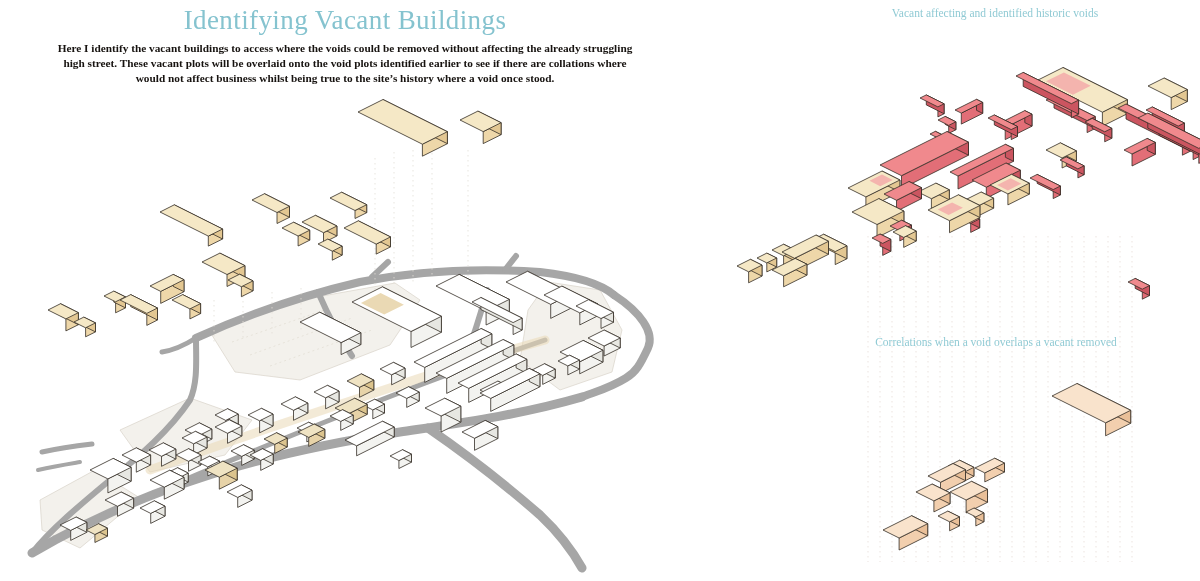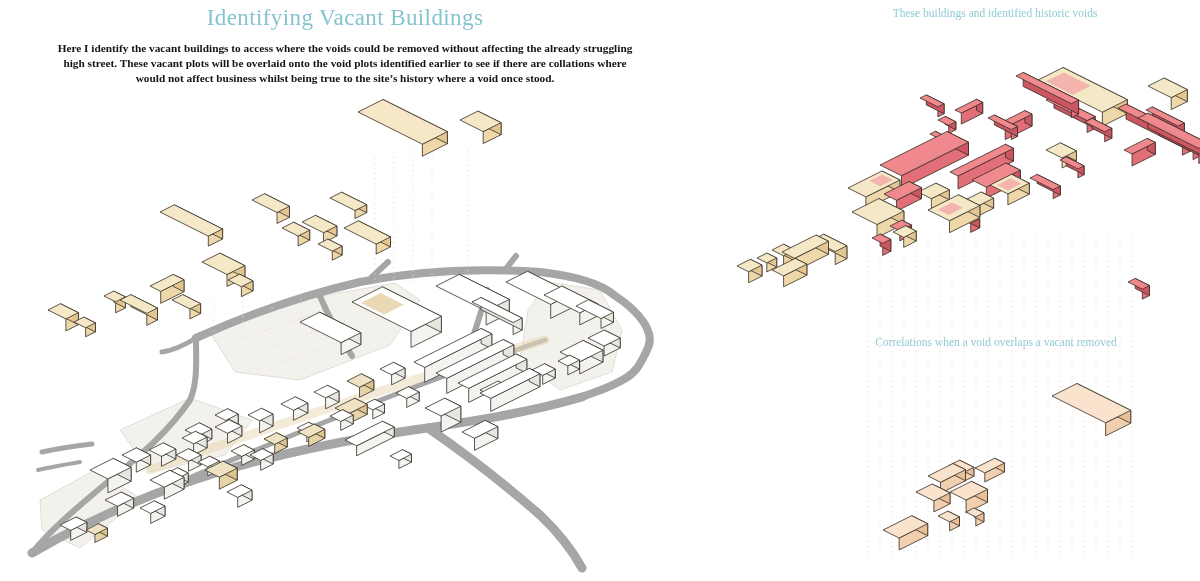--- a/index.html
+++ b/index.html
@@ -4,21 +4,21 @@
 <style>
   html,body{margin:0;padding:0;}
   body{
     width:1200px;height:581px;position:relative;overflow:hidden;
     background:#ffffff;
     font-family:"Liberation Serif", serif;
     color:#1f1b16;
   }
   .page-title{
     position:absolute;left:170px;top:5px;width:350px;
-    text-align:center;font-size:23px;letter-spacing:.4px;
+    text-align:center;font-size:27px;letter-spacing:.4px;
     color:var(--accent);
   }
   .intro{
     position:absolute;left:55px;top:41px;width:580px;
     text-align:center;font-size:11.3px;line-height:1.33;
     font-weight:600;color:#171310;
   }
   .cap{
     position:absolute;width:310px;text-align:center;
     font-size:11.5px;color:var(--accent-light);
@@ -29,21 +29,21 @@
   .road{fill:none;stroke:var(--road);stroke-linecap:round;stroke-linejoin:round;}
   .plot{fill:#f3f1ec;stroke:#d8d3c8;stroke-width:.7;}
   .plotline{fill:none;stroke:#ddd8cc;stroke-width:.6;stroke-dasharray:2,3;}
   .street{fill:none;stroke:#e9d9b6;stroke-width:9;opacity:.55;stroke-linecap:round;}
 </style>
 </head>
 <body style="--accent: #85c3cf; --accent-light: #90cad4; --road: #a6a6a6;">
 
 <div class="page-title">Identifying Vacant Buildings</div>
 <div class="intro">Here I identify the vacant buildings to access where the voids could be removed without affecting the already struggling high street. These vacant plots will be overlaid onto the void plots identified earlier to see if there are collations where would not affect business whilst being true to the site’s history where a void once stood.</div>
-<div class="cap cap-top">These buildings and identified historic voids</div>
+<div class="cap cap-top">Vacant affecting and identified historic voids</div>
 <div class="cap cap-mid">Correlations when a void overlaps a vacant removed</div>
 
 <svg id="canvas" width="1200" height="581" viewBox="0 0 1200 581">
 
   <g id="g-plots">
     <polygon class="plot" points="210,332 300,300 395,283 420,300 390,345 300,380 235,372"></polygon>
     <polygon class="plot" points="548,282 600,290 622,330 612,372 560,390 520,360 528,310"></polygon>
     <polygon class="plot" points="120,430 190,398 252,420 225,455 150,472"></polygon>
     <polygon class="plot" points="40,500 95,470 140,498 80,548 42,530"></polygon>
     <path class="plotline" d="M 232,342 L 330,308 M 250,355 L 352,318 M 270,366 L 372,330"></path>

